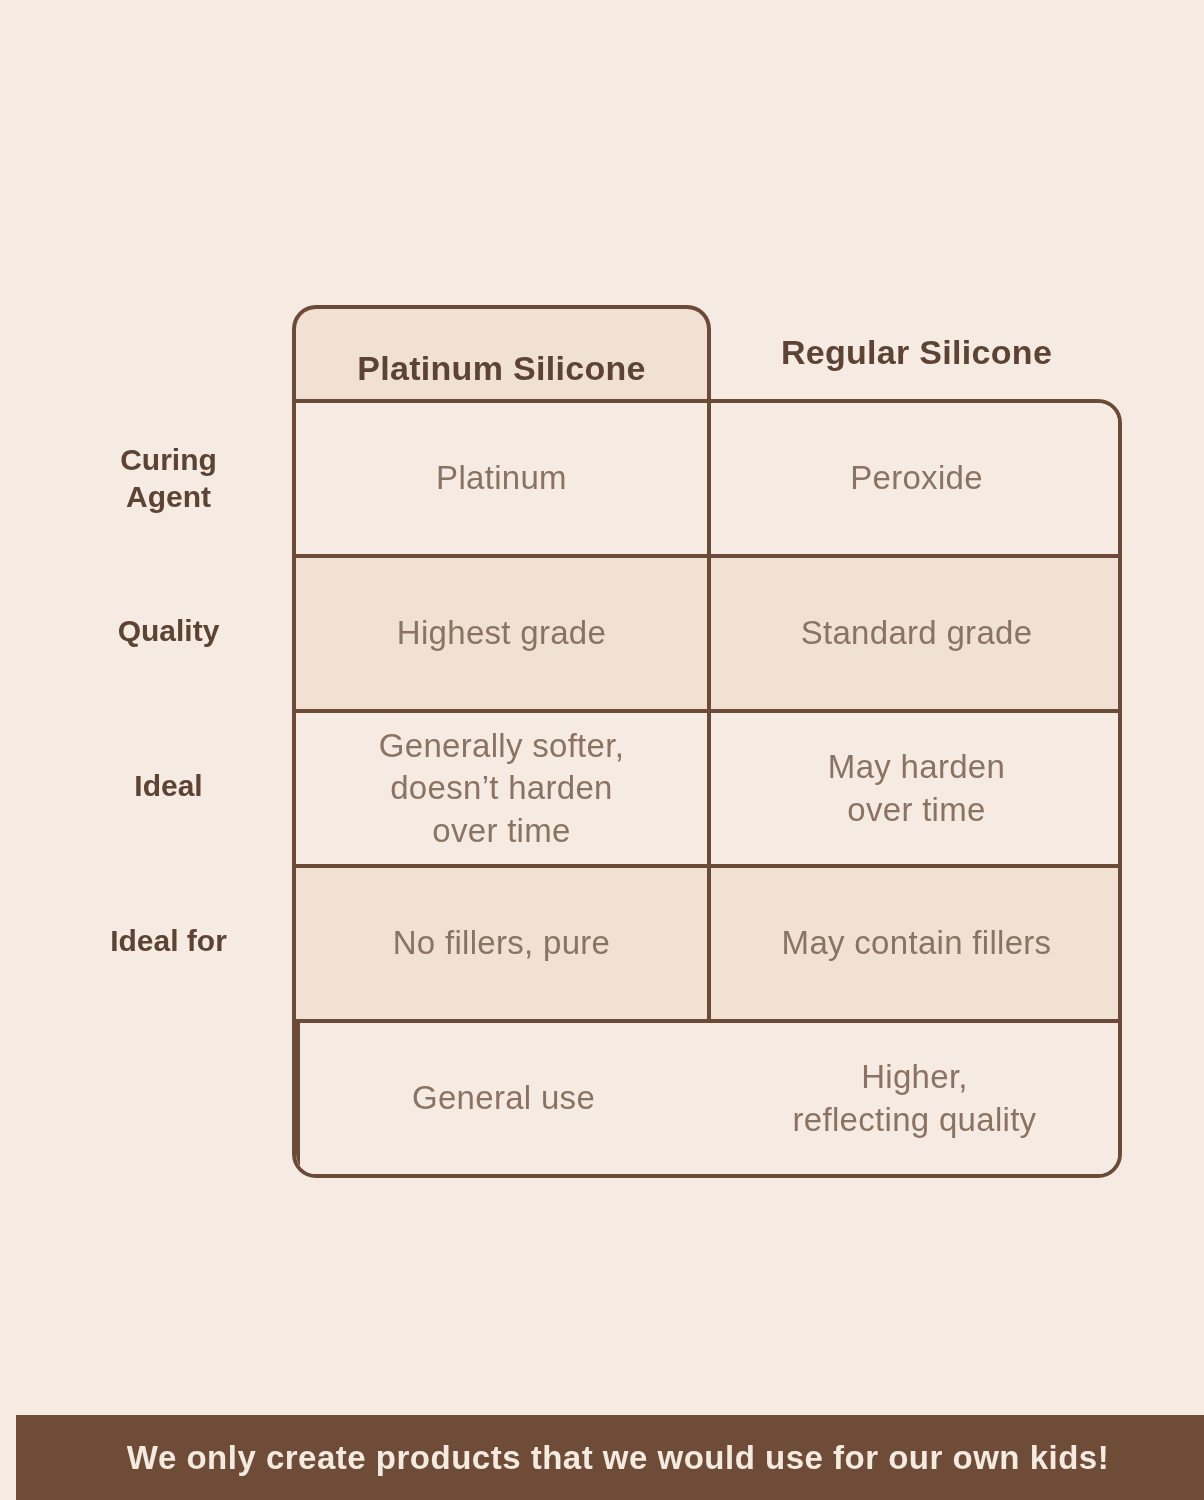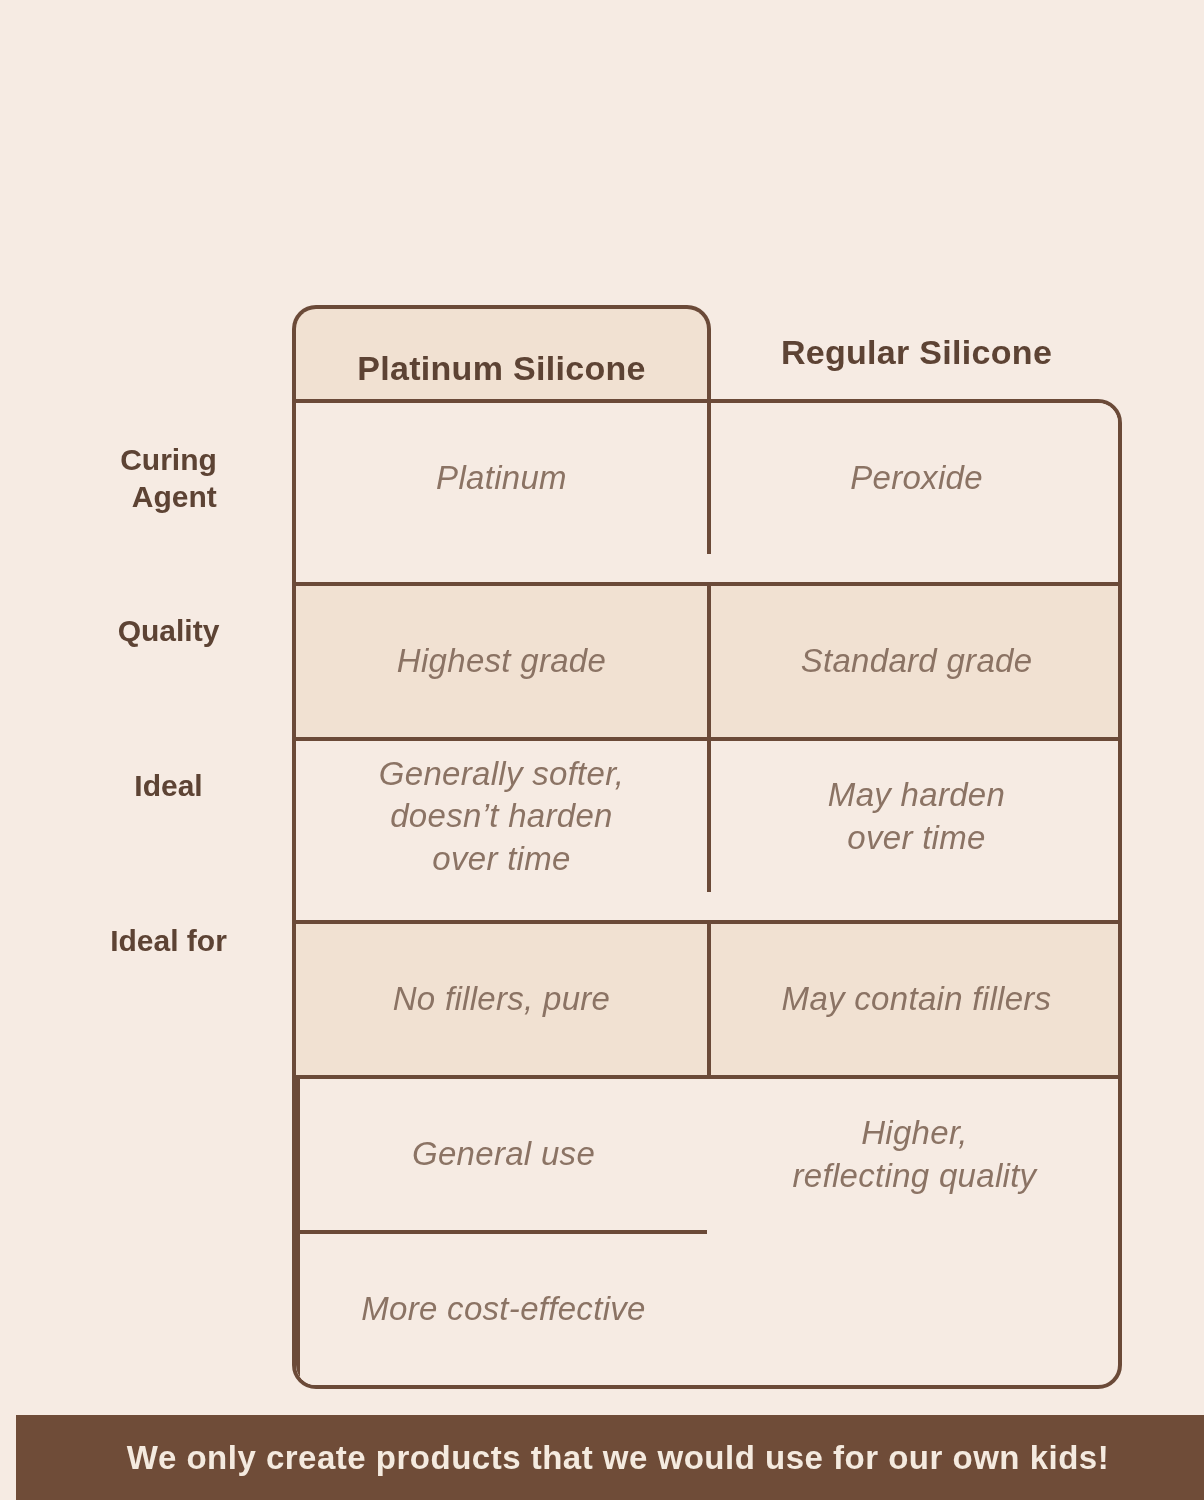--- a/index.html
+++ b/index.html
@@ -64,21 +64,21 @@
   .glabel {
     height: 155px;
     display: flex; align-items: center; justify-content: center;
     text-align: center;
     white-space: pre-line;
     font-size: 30px;
     line-height: 1.22;
     font-weight: 700;
     color: var(--heading, #5D4334);
   }
-  .glabel.first { height: 151px; text-align: right; }
+  .glabel.first { height: 151px; }
 
   
   .tbody {
     position: absolute;
     left: 292px; top: 399px;
     width: 830px;
     box-sizing: border-box;
     border: 4px solid var(--border, #6B4A38);
     border-radius: 0 24px 24px 24px;
     overflow: hidden;
@@ -92,25 +92,24 @@
     border-top: 4px solid var(--border, #6B4A38);
     display: flex; align-items: center; justify-content: center;
     text-align: center;
     white-space: pre-line;
     padding: 0 10px;
     font-size: 33px;
     line-height: 1.28;
     letter-spacing: 0.3px;
     color: var(--celltext, #8B7364);
     background: var(--bg, #F6EBE3);
-    font-style: italic;
   }
   .cell.rightcol { border-left: 4px solid var(--border, #6B4A38); }
   .cell.first { height: 151px; border-top: none; }
-  .cell.shaded { background: var(--shaded, #F1E1D2); margin-top: 28px; }
+  .cell.shaded { background: var(--shaded, #F1E1D2); }
 
   
   .footer {
     position: absolute;
     left: 16px; top: 1415px;
     width: 1204px; height: 85px;
     background: var(--footerbg, #6F4C38);
     display: flex; align-items: center; justify-content: center;
   }
   .footer-text {
@@ -157,20 +156,19 @@
     <div class="cell rightcol">May harden
 over time</div>
 
     <div class="cell shaded">No fillers, pure</div>
     <div class="cell shaded rightcol">May contain fillers</div>
 
     <div class="cell rightcol">General use</div>
 
     <div class="cell">Higher,
 reflecting quality</div>
-    <div class="cell rightcol">More cost-effective</div>
   </div>
 
   <footer class="footer">
     <span class="footer-text">We only create products that we would use for our own kids!</span>
   </footer>
 
 </div>
 
 </body></html>

